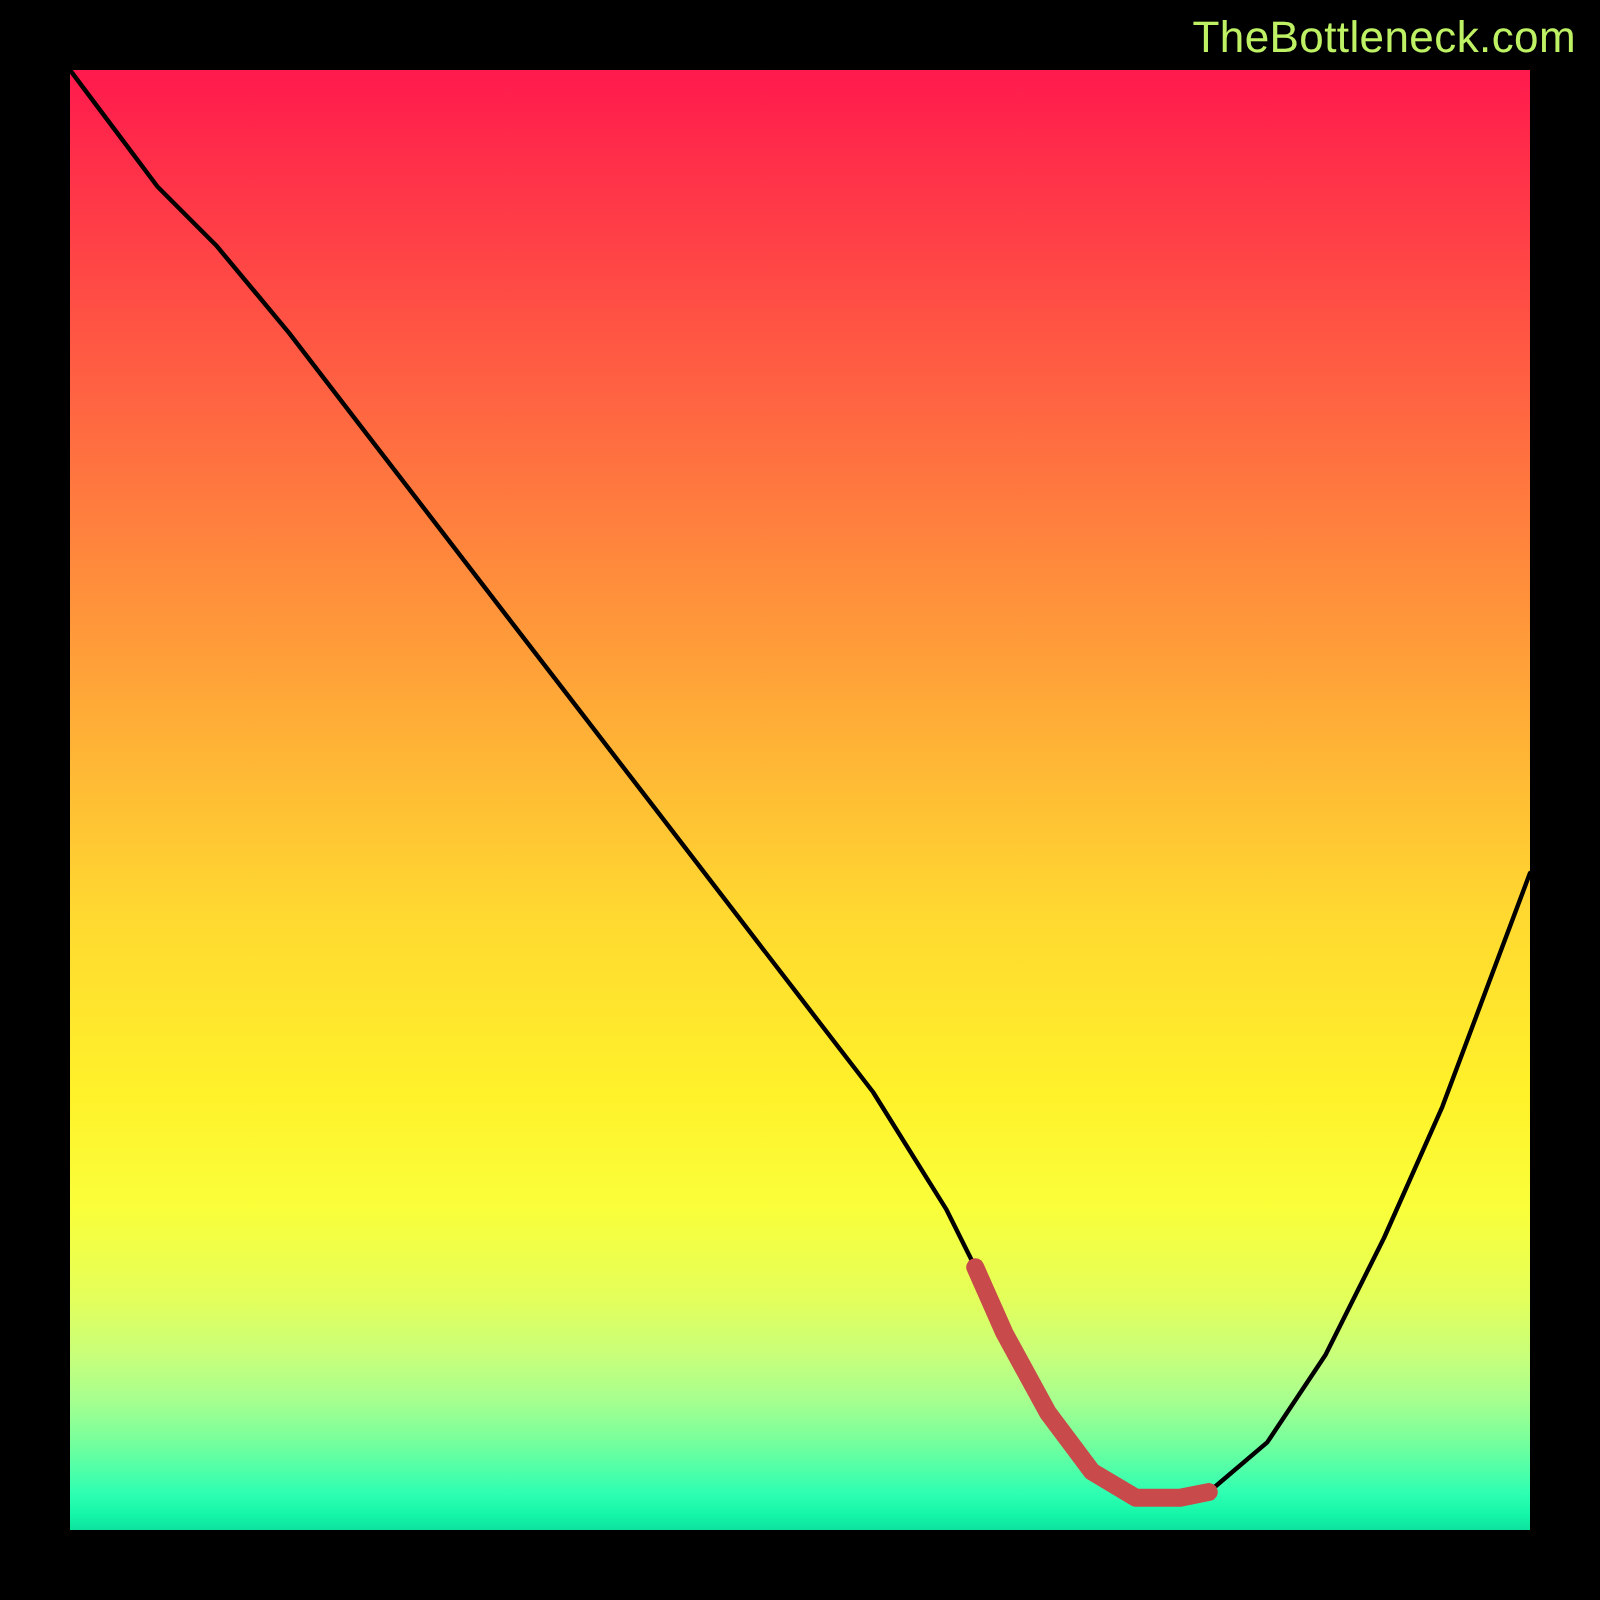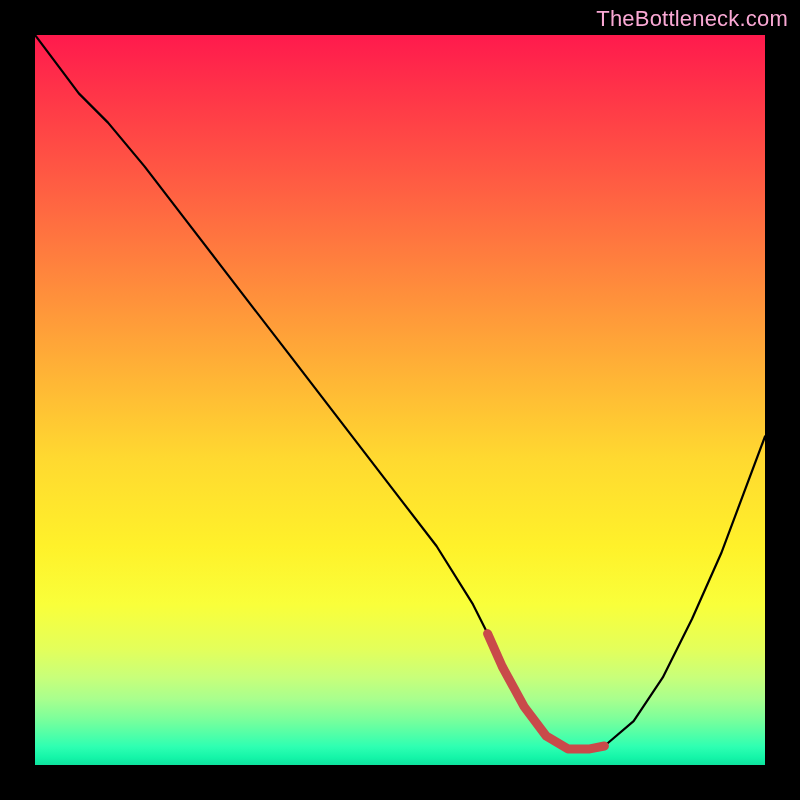--- a/index.html
+++ b/index.html
@@ -47,21 +47,21 @@
       #57ffa6 95.5%,
       #2effb2 97.5%,
       #14f5a8 99%,
       #0ee29e 100%
     );
   }
   .watermark {
     position: absolute;
     top: 6px;
     right: 12px;
-    color: #f9a8d4;
+    color: #bef264;
     font-size: 22px;
     font-weight: 500;
     letter-spacing: 0.2px;
   }
   svg.curve {
     position: absolute;
     left: 0;
     top: 0;
     width: 730px;
     height: 730px;

